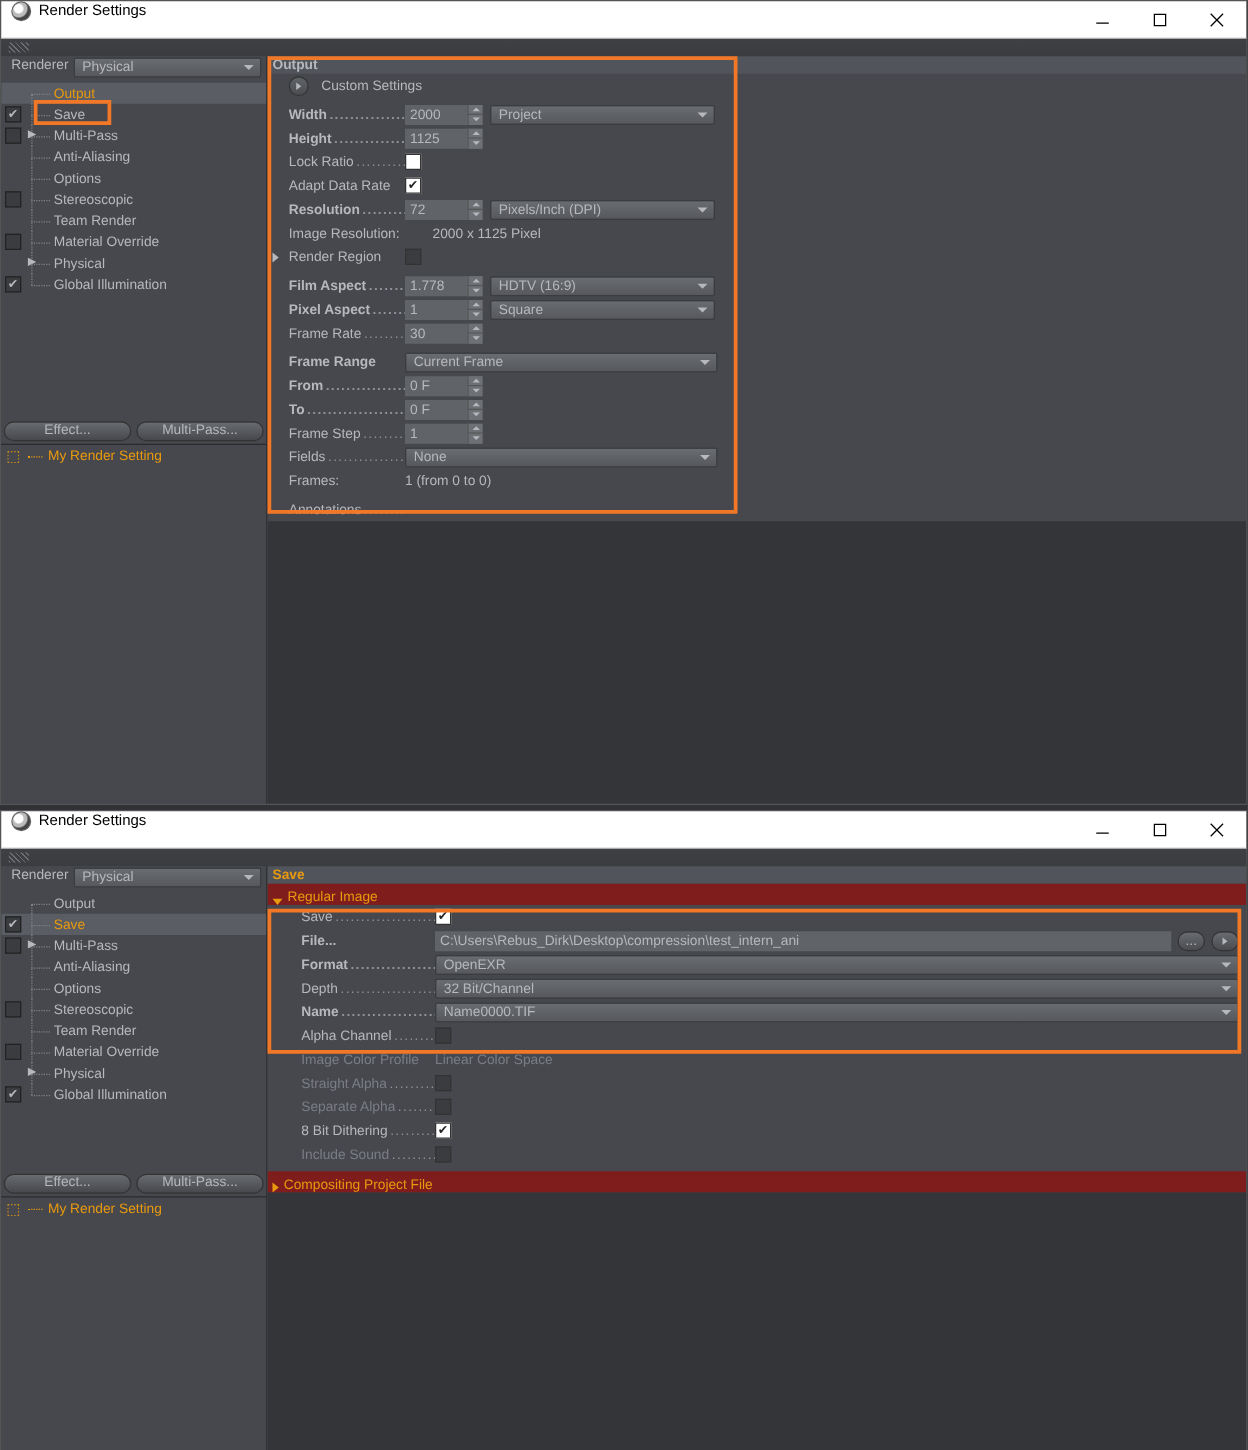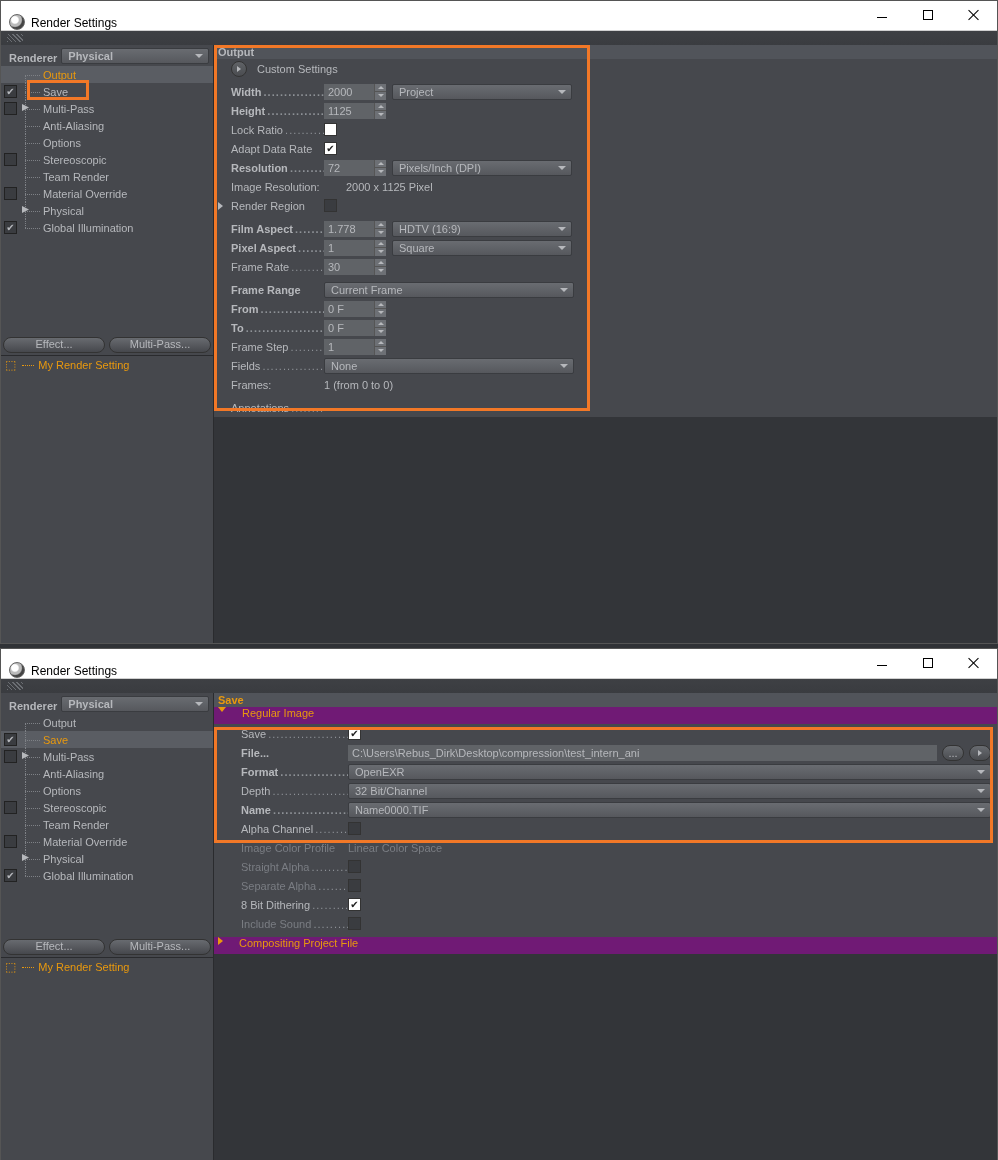--- a/index.html
+++ b/index.html
@@ -17,37 +17,37 @@
     --row-h: 17px;
     --border-dark: #2a2b2e;
     --input-bg: #606367;
     --dropdown-bg: #5b5e63;
   }
   *{box-sizing:border-box; font-family: Arial, Helvetica, sans-serif; font-size:11px;}
   body{margin:0; background:var(--bg-dark); color:var(--text-light); width:998px;}
   
   
   .window{width:998px; border:1px solid #555; background:var(--bg-panel);}
-  .titlebar{height:30px; background:var(--titlebar-bg); display:flex; align-items:flex-end; border-bottom:1px solid #d0d0d0;}
+  .titlebar{height:30px; background:var(--titlebar-bg); display:flex; align-items:flex-start; border-bottom:1px solid #d0d0d0;}
   .titlebar .app-icon{width:16px; height:16px; margin:0 6px 0 8px; border-radius:50%; background: radial-gradient(circle at 35% 35%, #ffffff 0 25%, #bbbbbb 35% 50%, #444 60% 100%); border:1px solid #666;}
   .titlebar .title-text{color:var(--titlebar-text); font-size:12px; flex:1;}
   .win-btn{width:46px; height:30px; display:flex; align-items:center; justify-content:center; cursor:pointer;}
   .win-box{width:10px; height:10px; border:1px solid #000;}
   .win-min{width:10px; border-top:1px solid #000; margin-top:4px;}
   .win-x{position:relative; width:12px;height:12px;}
   .win-x::before,.win-x::after{content:""; position:absolute; left:5px; top:-1px; width:1px; height:14px; background:#000;}
   .win-x::before{transform:rotate(45deg);} .win-x::after{transform:rotate(-45deg);}
   
   .gripbar{height:14px; background:linear-gradient(#3e4044,#3a3c40); padding-left:6px; display:flex; align-items:center;}
   .grip{width:16px; height:8px; background:repeating-linear-gradient(45deg,#6b6e73 0 1px,transparent 1px 3px);}
   
   
   .window-body{display:flex; height:598px;}
   .sidebar{width:213px; background:var(--bg-panel); display:flex; flex-direction:column; border-right:1px solid var(--border-dark);}
-  .renderer-row{height:18px; display:flex; align-items:flex-end; gap:4px; padding:0 4px; margin:1px 0 2px 0;font-weight:bold;}
+  .renderer-row{height:18px; display:flex; align-items:flex-start; gap:4px; padding:0 4px; margin:1px 0 2px 0;}
   .renderer-row label{color:var(--text-light); font-size:11px; padding-left:4px;}
   .renderer-dd{flex:1; height:16px;}
   
   .tree{flex:1; overflow:hidden;}
   .tree-row{display:flex; align-items:center; height:var(--row-h); padding:0 3px 0 3px; gap:1px; cursor:pointer;}
   .tree-row.selected{background:#5a5d63;}
   .chk{width:13px; height:13px; background:#3a3c40; border:1px solid #222; margin-right:2px; display:inline-flex; align-items:center; justify-content:center; font-size:9px; line-height:1;}
   .chk.checked::after{content:"✔"; color:var(--text-light); font-size:10px;}
   .chk-spacer{width:15px;}
   .conn{width:22px; height:17px; position:relative; flex-shrink:0;}
@@ -103,21 +103,21 @@
   .divider{height:4px;}
   .canvas{flex:1; background:var(--bg-canvas);}
   
   .highlight-box{position:absolute; border:3px solid var(--highlight-box); pointer-events:none; z-index:50;}
   .box-pos1{left:213px; top:44px; width:376px; height:366px;}
   .box-pos2{left:26px; top:79px; width:62px; height:20px;}
   
   
   .window2 .window-body{height:505px;}
   .window2 .box-save{left:213px; top:78px; width:779px; height:116px;}
-  .sect-hdr{display:flex; align-items:flex-start; gap:16px; padding:0 4px; height:17px; background:#701a75; color:var(--accent-orange); cursor:pointer;}
+  .sect-hdr{display:flex; align-items:flex-end; gap:4px; padding:0 4px; height:17px; background:#7f1d1d; color:var(--accent-orange); cursor:pointer;}
   .sect-hdr .tri-down{width:0;height:0; border-left:4px solid transparent; border-right:4px solid transparent; border-top:5px solid var(--accent-orange);}
   .sect-hdr .tri-right{width:0;height:0; border-top:4px solid transparent; border-bottom:4px solid transparent; border-left:5px solid var(--accent-orange);}
   .prop-row .lbl-save{width:107px;}
   .file-input{flex:1; height:16px; background:var(--input-bg); border:none; color:var(--text-light); padding:0 4px; font-size:11px;}
   .round-btn{width:22px; height:16px; border-radius:8px; background:linear-gradient(#686b70,#4a4c50); border:1px solid #333; margin-left:5px; display:flex;align-items:center; justify-content:center; cursor:pointer; color:var(--text-light); font-size:11px;}
   .round-btn .tri{width:0;height:0; border-top:3px solid transparent; border-bottom:3px solid transparent; border-left:4px solid var(--text-light);}
   
   .window{position:relative;}
 </style>
 </head>

